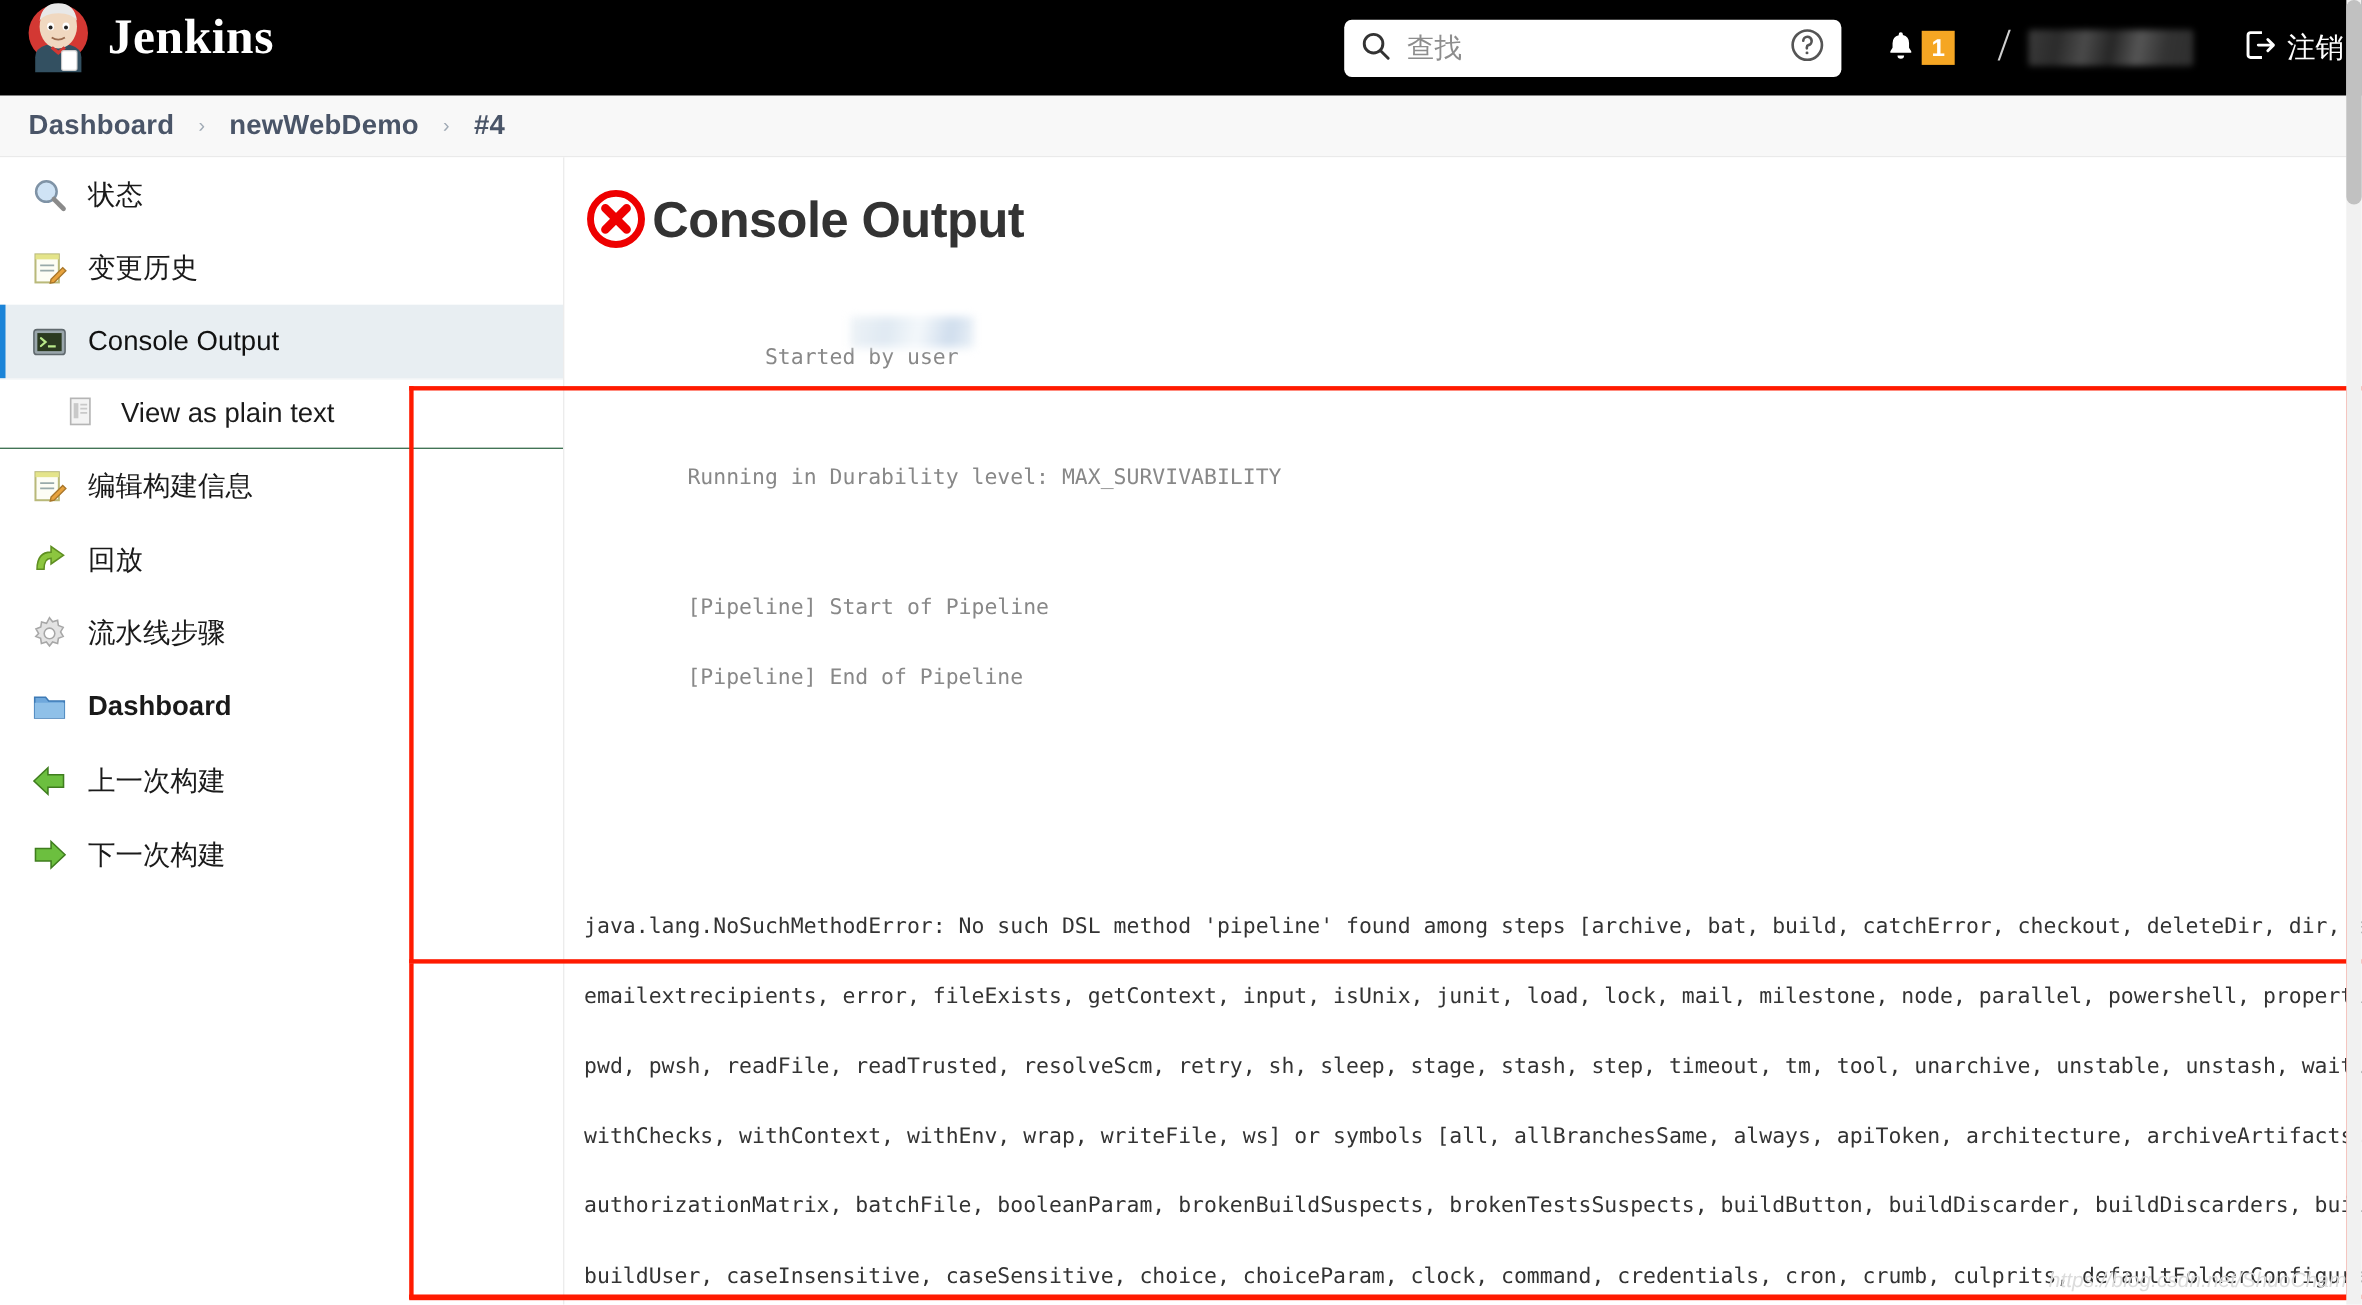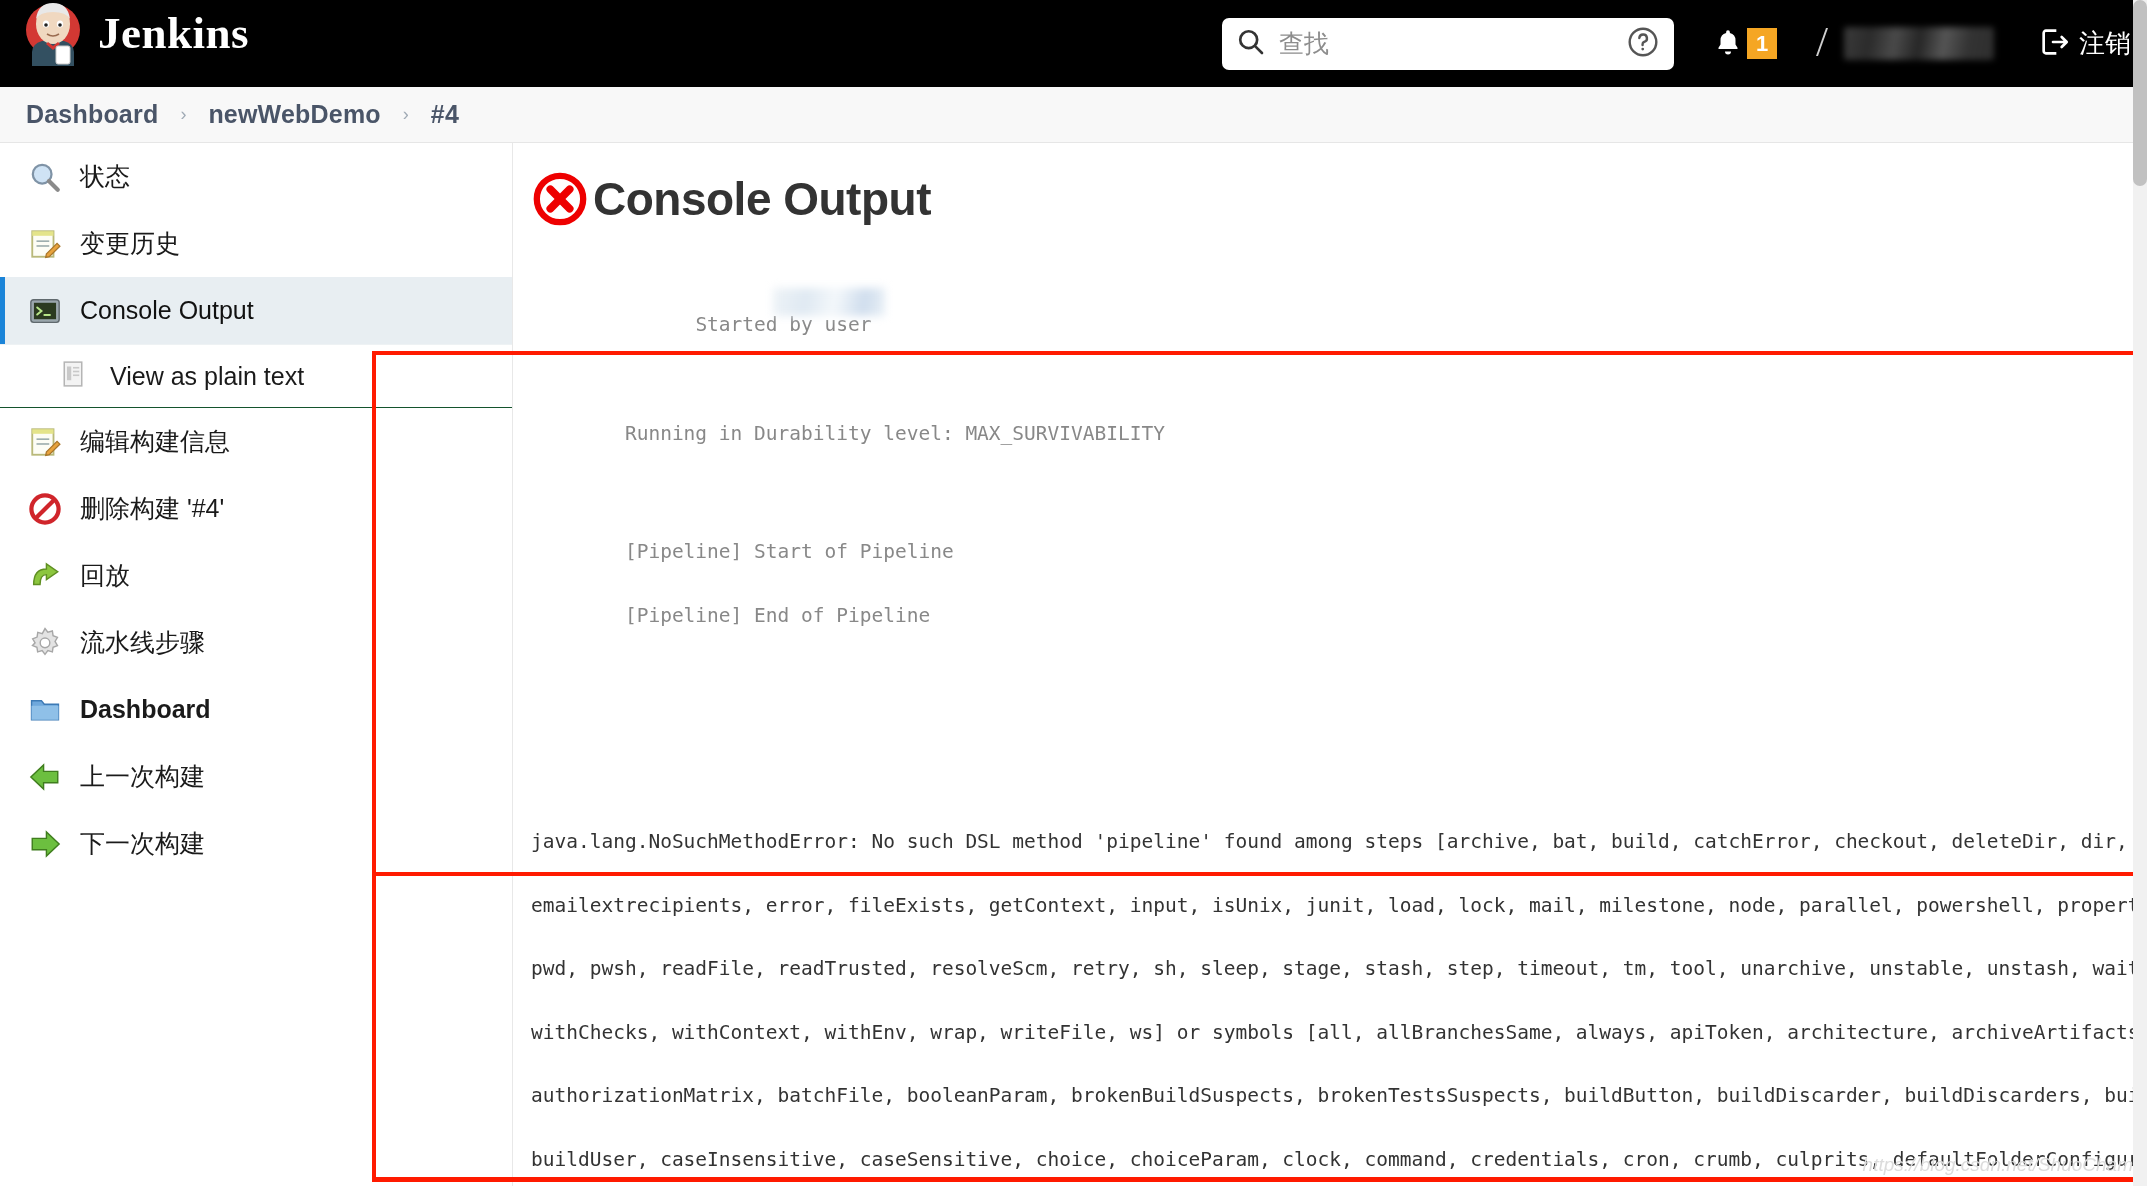--- a/index.html
+++ b/index.html
@@ -332,29 +332,20 @@
           <rect x="3" y="3" width="15" height="18" fill="#fdfdf5" stroke="#b9b97a" stroke-width="1.3"></rect>
           <rect x="3" y="3" width="15" height="3.2" fill="#e4e48a"></rect>
           <line x1="6" y1="10" x2="15" y2="10" stroke="#9aa" stroke-width="1.1"></line>
           <line x1="6" y1="13.4" x2="15" y2="13.4" stroke="#9aa" stroke-width="1.1"></line>
           <path d="M13 19 L20.5 11.5 L22.5 13.5 L15 21 L12.5 21.5 Z" fill="#e8a33d" stroke="#a8762a" stroke-width=".9"></path>
         </svg>
     </span>
     <span class="side-label">编辑构建信息</span>
   </div>
 
-  <div class="side-item">
-    <span class="side-icon">
-      <svg width="34" height="34" viewBox="0 0 24 24">
-          <circle cx="12" cy="12" r="9.6" fill="#fff" stroke="#d0252b" stroke-width="3"></circle>
-          <line x1="5.6" y1="18.4" x2="18.4" y2="5.6" stroke="#d0252b" stroke-width="3"></line>
-        </svg>
-    </span>
-    <span class="side-label">删除构建 '#4'</span>
-  </div>
 
   <div class="side-item">
     <span class="side-icon">
       <svg width="34" height="34" viewBox="0 0 24 24">
           <path d="M4 18 Q4 7 13 7 L13 3.4 L21 9 L13 14.6 L13 11 Q8.5 11 8.5 18 Z" fill="#8cc63f" stroke="#5f8f22" stroke-width="1"></path>
         </svg>
     </span>
     <span class="side-label">回放</span>
   </div>
 

